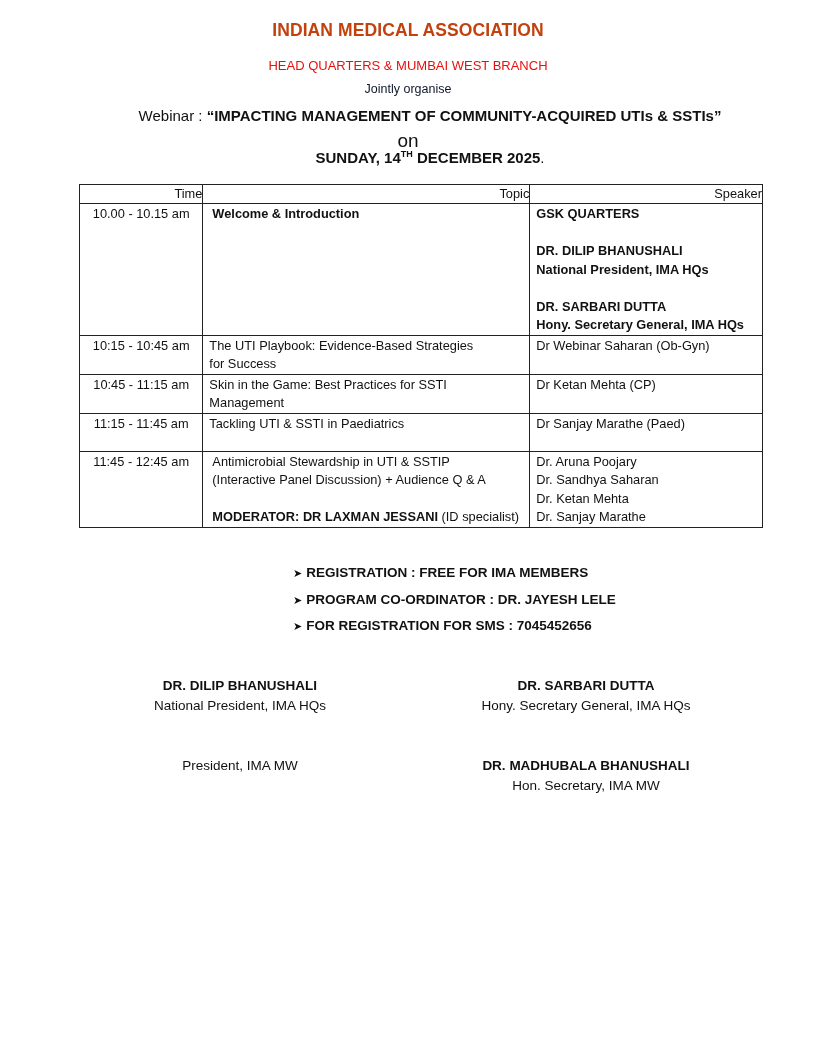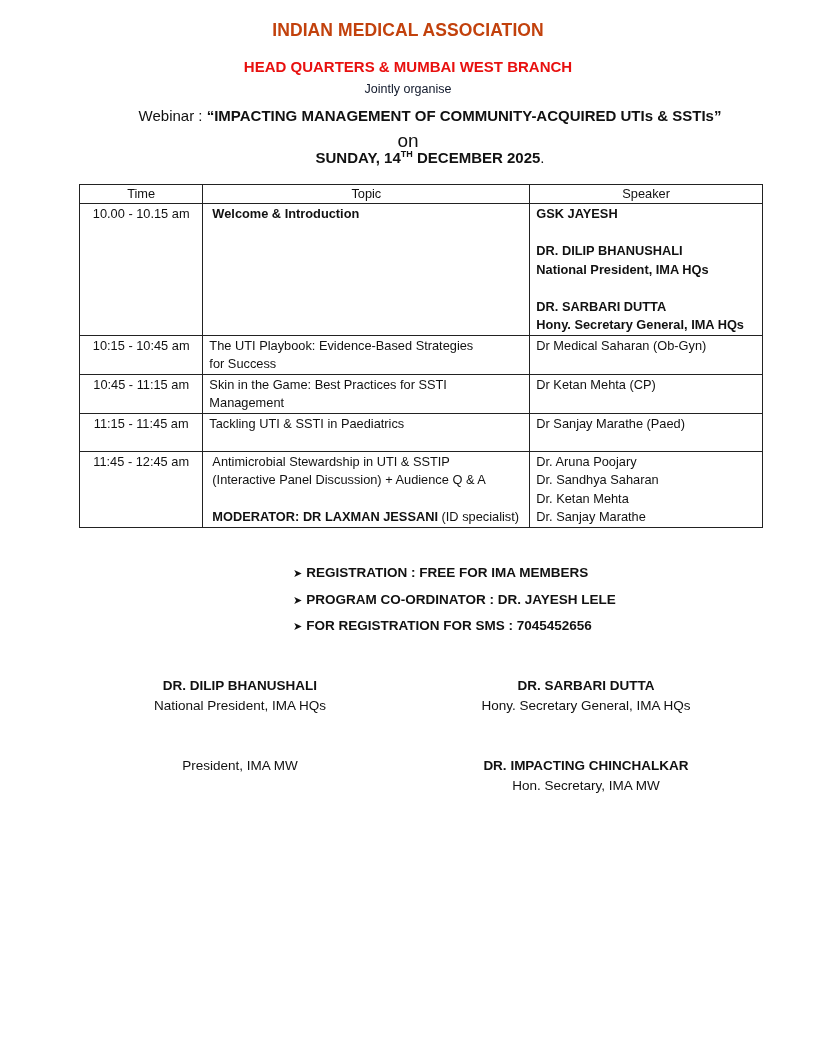--- a/index.html
+++ b/index.html
@@ -2,37 +2,37 @@
 <html><head>
 <meta charset="utf-8">
 <style>
   html, body { margin: 0; padding: 0; background: #ffffff; }
   body {
     width: 816px; height: 1056px; position: relative; overflow: hidden;
     font-family: "Liberation Sans", "DejaVu Sans", sans-serif; color: #111;
   }
   .center { position: absolute; left: 0; width: 816px; text-align: center; }
   .org-title { top: 20px; font-size: 17.5px; font-weight: bold; color: #c2410c; letter-spacing: 0.1px; }
-  .branch-title { top: 58px; font-size: 15px; font-weight: bold; color: #E8100F; }
+  .branch-title { top: 58px; font-size: 13px; font-weight: normal; color: #E8100F; }
   .jointly { top: 82px; font-size: 12.5px; color: #0f172a; }
   .webinar { top: 107px; left: 0; width: 860px; font-size: 15px; }
   .webinar .bold { font-weight: bold; }
   .on { top: 130px; font-size: 19px; }
   .date { top: 149px; font-size: 15px; font-weight: bold; left: 0; width: 860px; }
   .date sup { font-size: 9px; vertical-align: 6px; }
 
   table.schedule {
     position: absolute; left: 79px; top: 184px; width: 684px;
     border-collapse: collapse; font-size: 12.8px;
   }
   table.schedule td, table.schedule th {
     border: 1px solid #222; vertical-align: top; padding: 0;
     line-height: 18.5px;
   }
-  table.schedule th { font-weight: normal; text-align: center; height: 18px; line-height: 17px; }
+  table.schedule th { font-weight: normal; text-align: right; height: 18px; line-height: 17px; }
   .col-time { width: 123px; }
   .col-topic { width: 326px; }
   .col-speaker { width: 232px; }
   td.time { text-align: center; padding-top: 1px !important; }
   td.topic { padding-left: 6px !important; padding-top: 1px !important; }
   td.topic.ind { padding-left: 9px !important; }
   td.speaker { padding-left: 6px !important; padding-top: 1px !important; }
   .b { font-weight: bold; }
   .line { display: block; min-height: 18.5px; }
   tr.r1 td { height: 129px; }
@@ -81,37 +81,37 @@
       <th>Speaker</th>
     </tr>
   </thead>
   <tbody>
     <tr class="r1">
       <td class="time">10.00 - 10.15 am</td>
       <td class="topic ind">
         <span class="line b">Welcome &amp; Introduction</span>
       </td>
       <td class="speaker b">
-        <span class="line">GSK JAYESH</span>
+        <span class="line">GSK QUARTERS</span>
         <span class="line"></span>
         <span class="line">DR. DILIP BHANUSHALI</span>
         <span class="line">National President, IMA HQs</span>
         <span class="line"></span>
         <span class="line">DR. SARBARI DUTTA</span>
         <span class="line">Hony. Secretary General, IMA HQs</span>
       </td>
     </tr>
     <tr class="r2">
       <td class="time">10:15 - 10:45 am</td>
       <td class="topic">
         <span class="line">The UTI Playbook: Evidence-Based Strategies</span>
         <span class="line">for Success</span>
       </td>
       <td class="speaker">
-        <span class="line">Dr Medical Saharan (Ob-Gyn)</span>
+        <span class="line">Dr Webinar Saharan (Ob-Gyn)</span>
       </td>
     </tr>
     <tr class="r3">
       <td class="time">10:45 - 11:15 am</td>
       <td class="topic">
         <span class="line">Skin in the Game: Best Practices for SSTI</span>
         <span class="line">Management</span>
       </td>
       <td class="speaker">
         <span class="line">Dr Ketan Mehta (CP)</span>
@@ -161,15 +161,15 @@
   <div class="role">National President, IMA HQs</div>
 </div>
 <div class="sig sig2">
   <div class="name">DR. SARBARI DUTTA</div>
   <div class="role">Hony. Secretary General, IMA HQs</div>
 </div>
 <div class="sig sig3">
   <div class="role">President, IMA MW</div>
 </div>
 <div class="sig sig4">
-  <div class="name">DR. IMPACTING CHINCHALKAR</div>
+  <div class="name">DR. MADHUBALA BHANUSHALI</div>
   <div class="role">Hon. Secretary, IMA MW</div>
 </div>
 
 </body></html>

